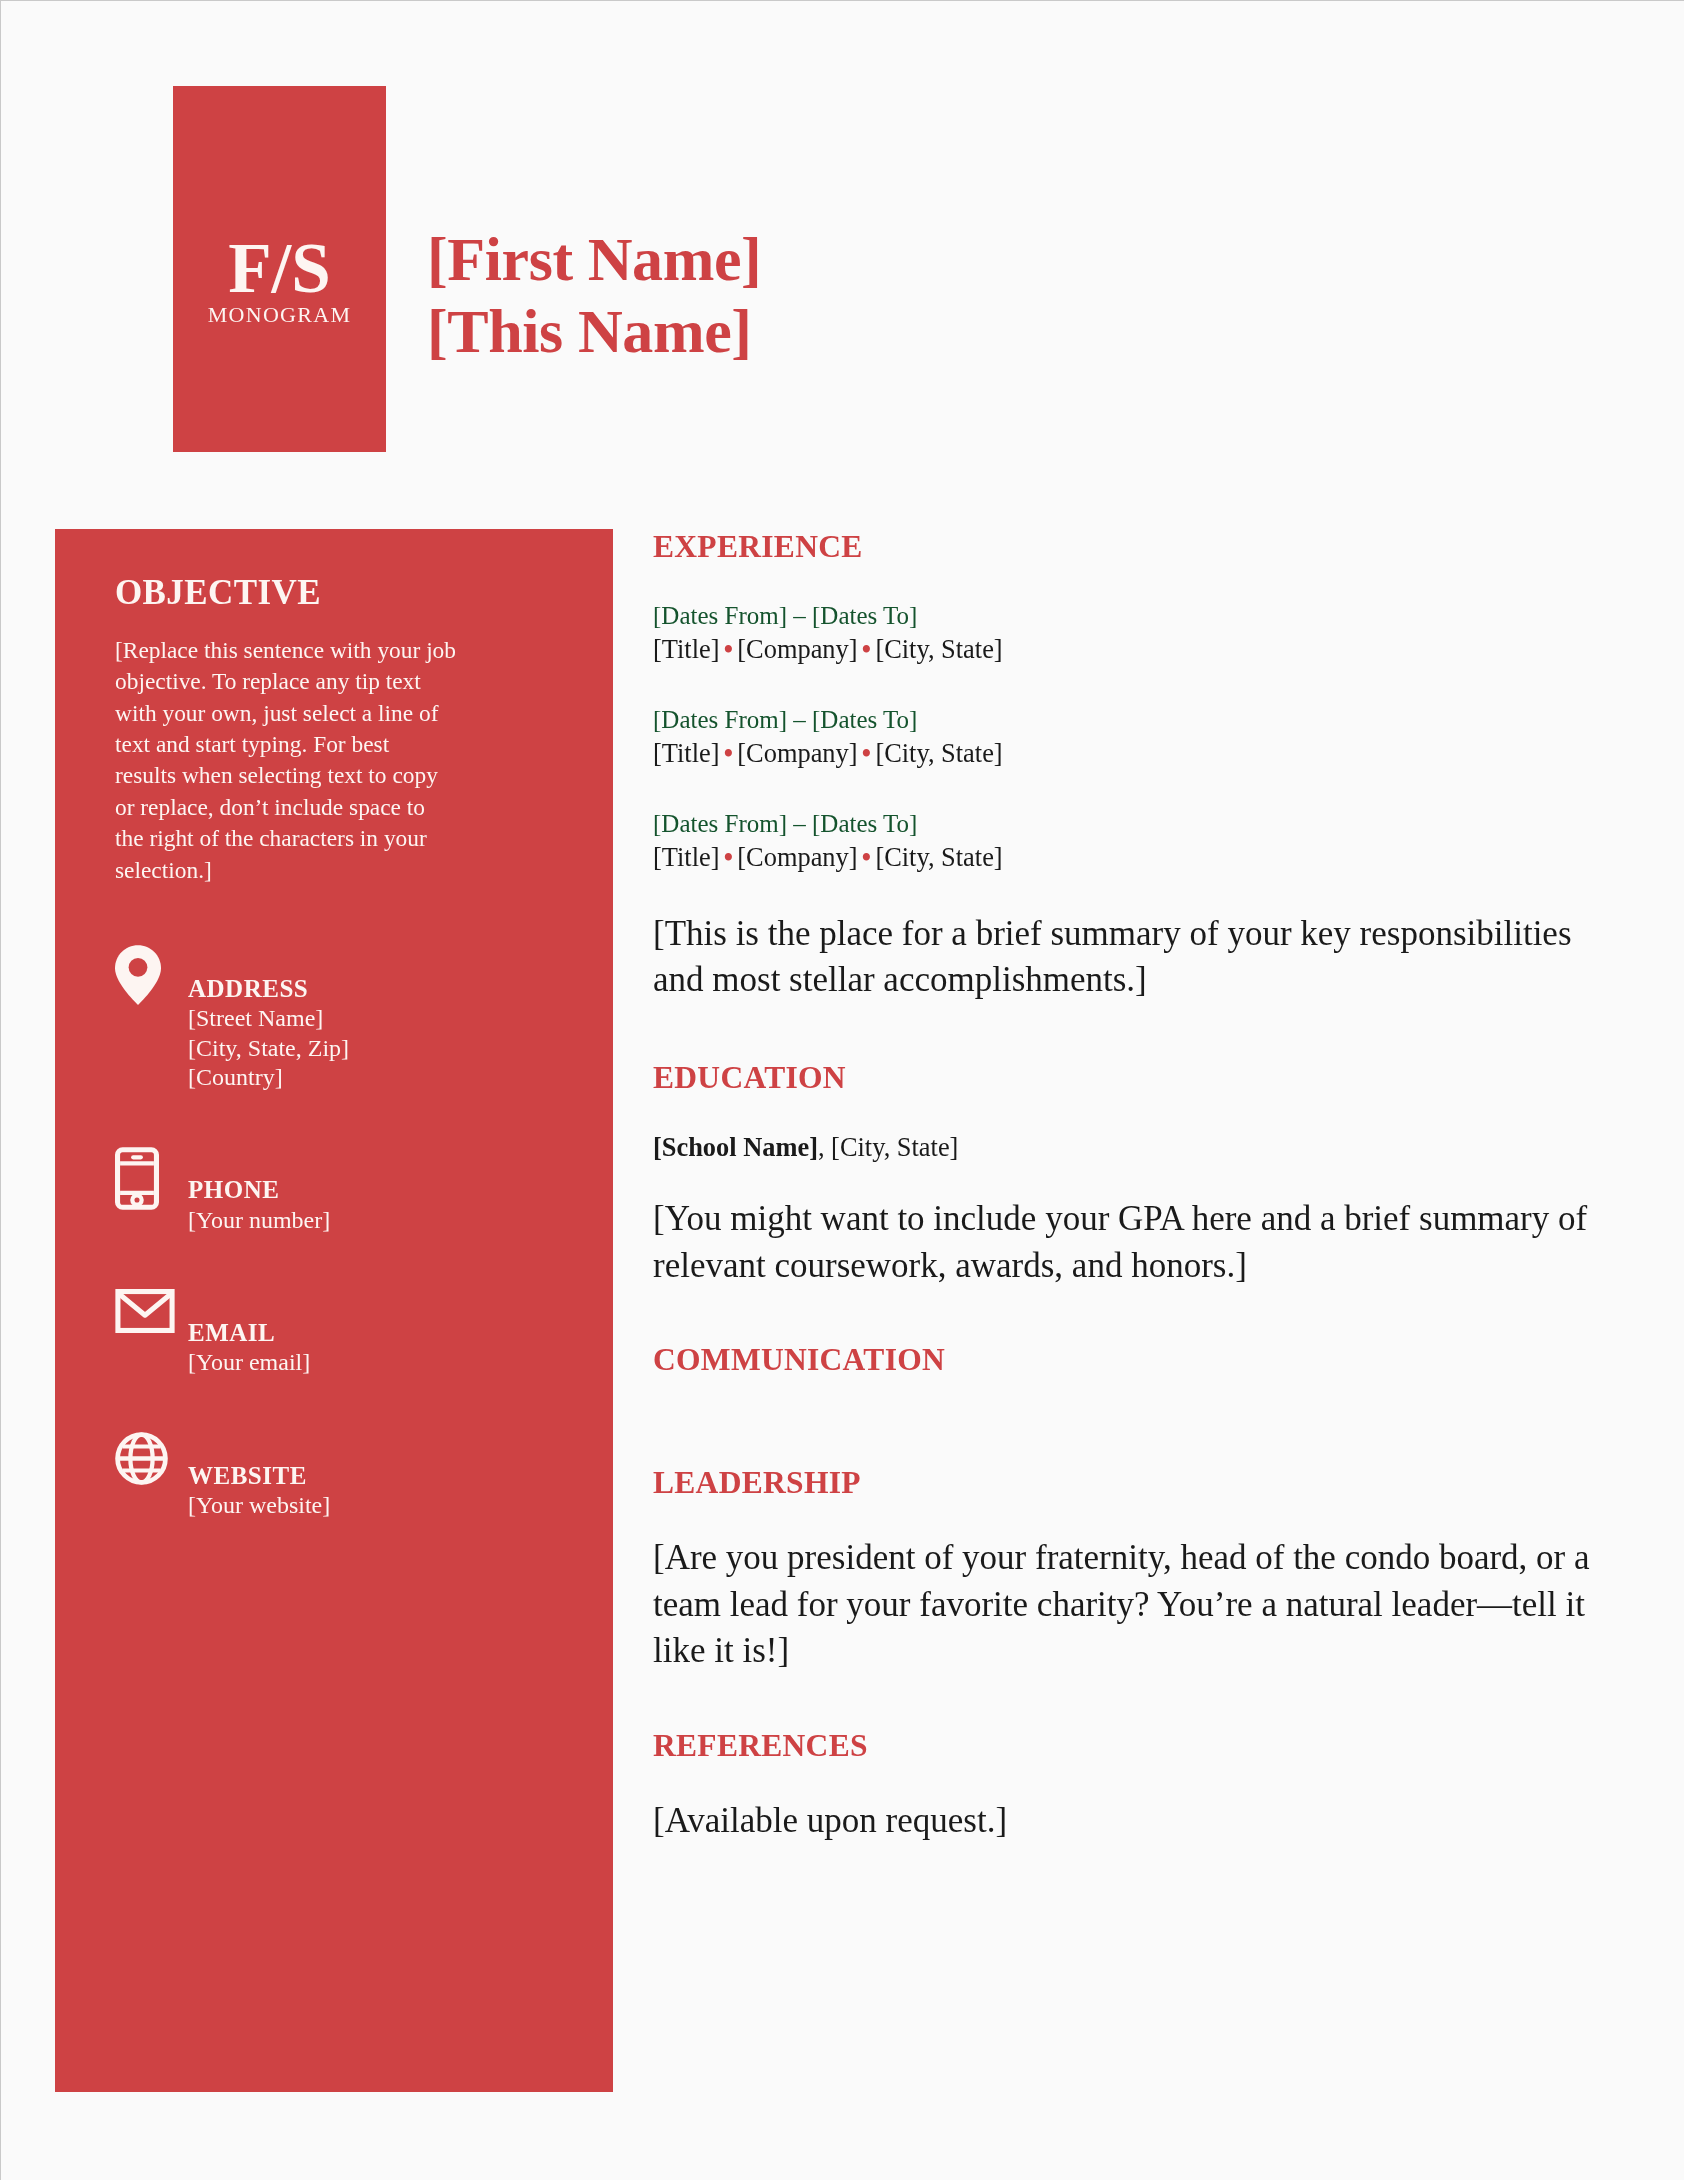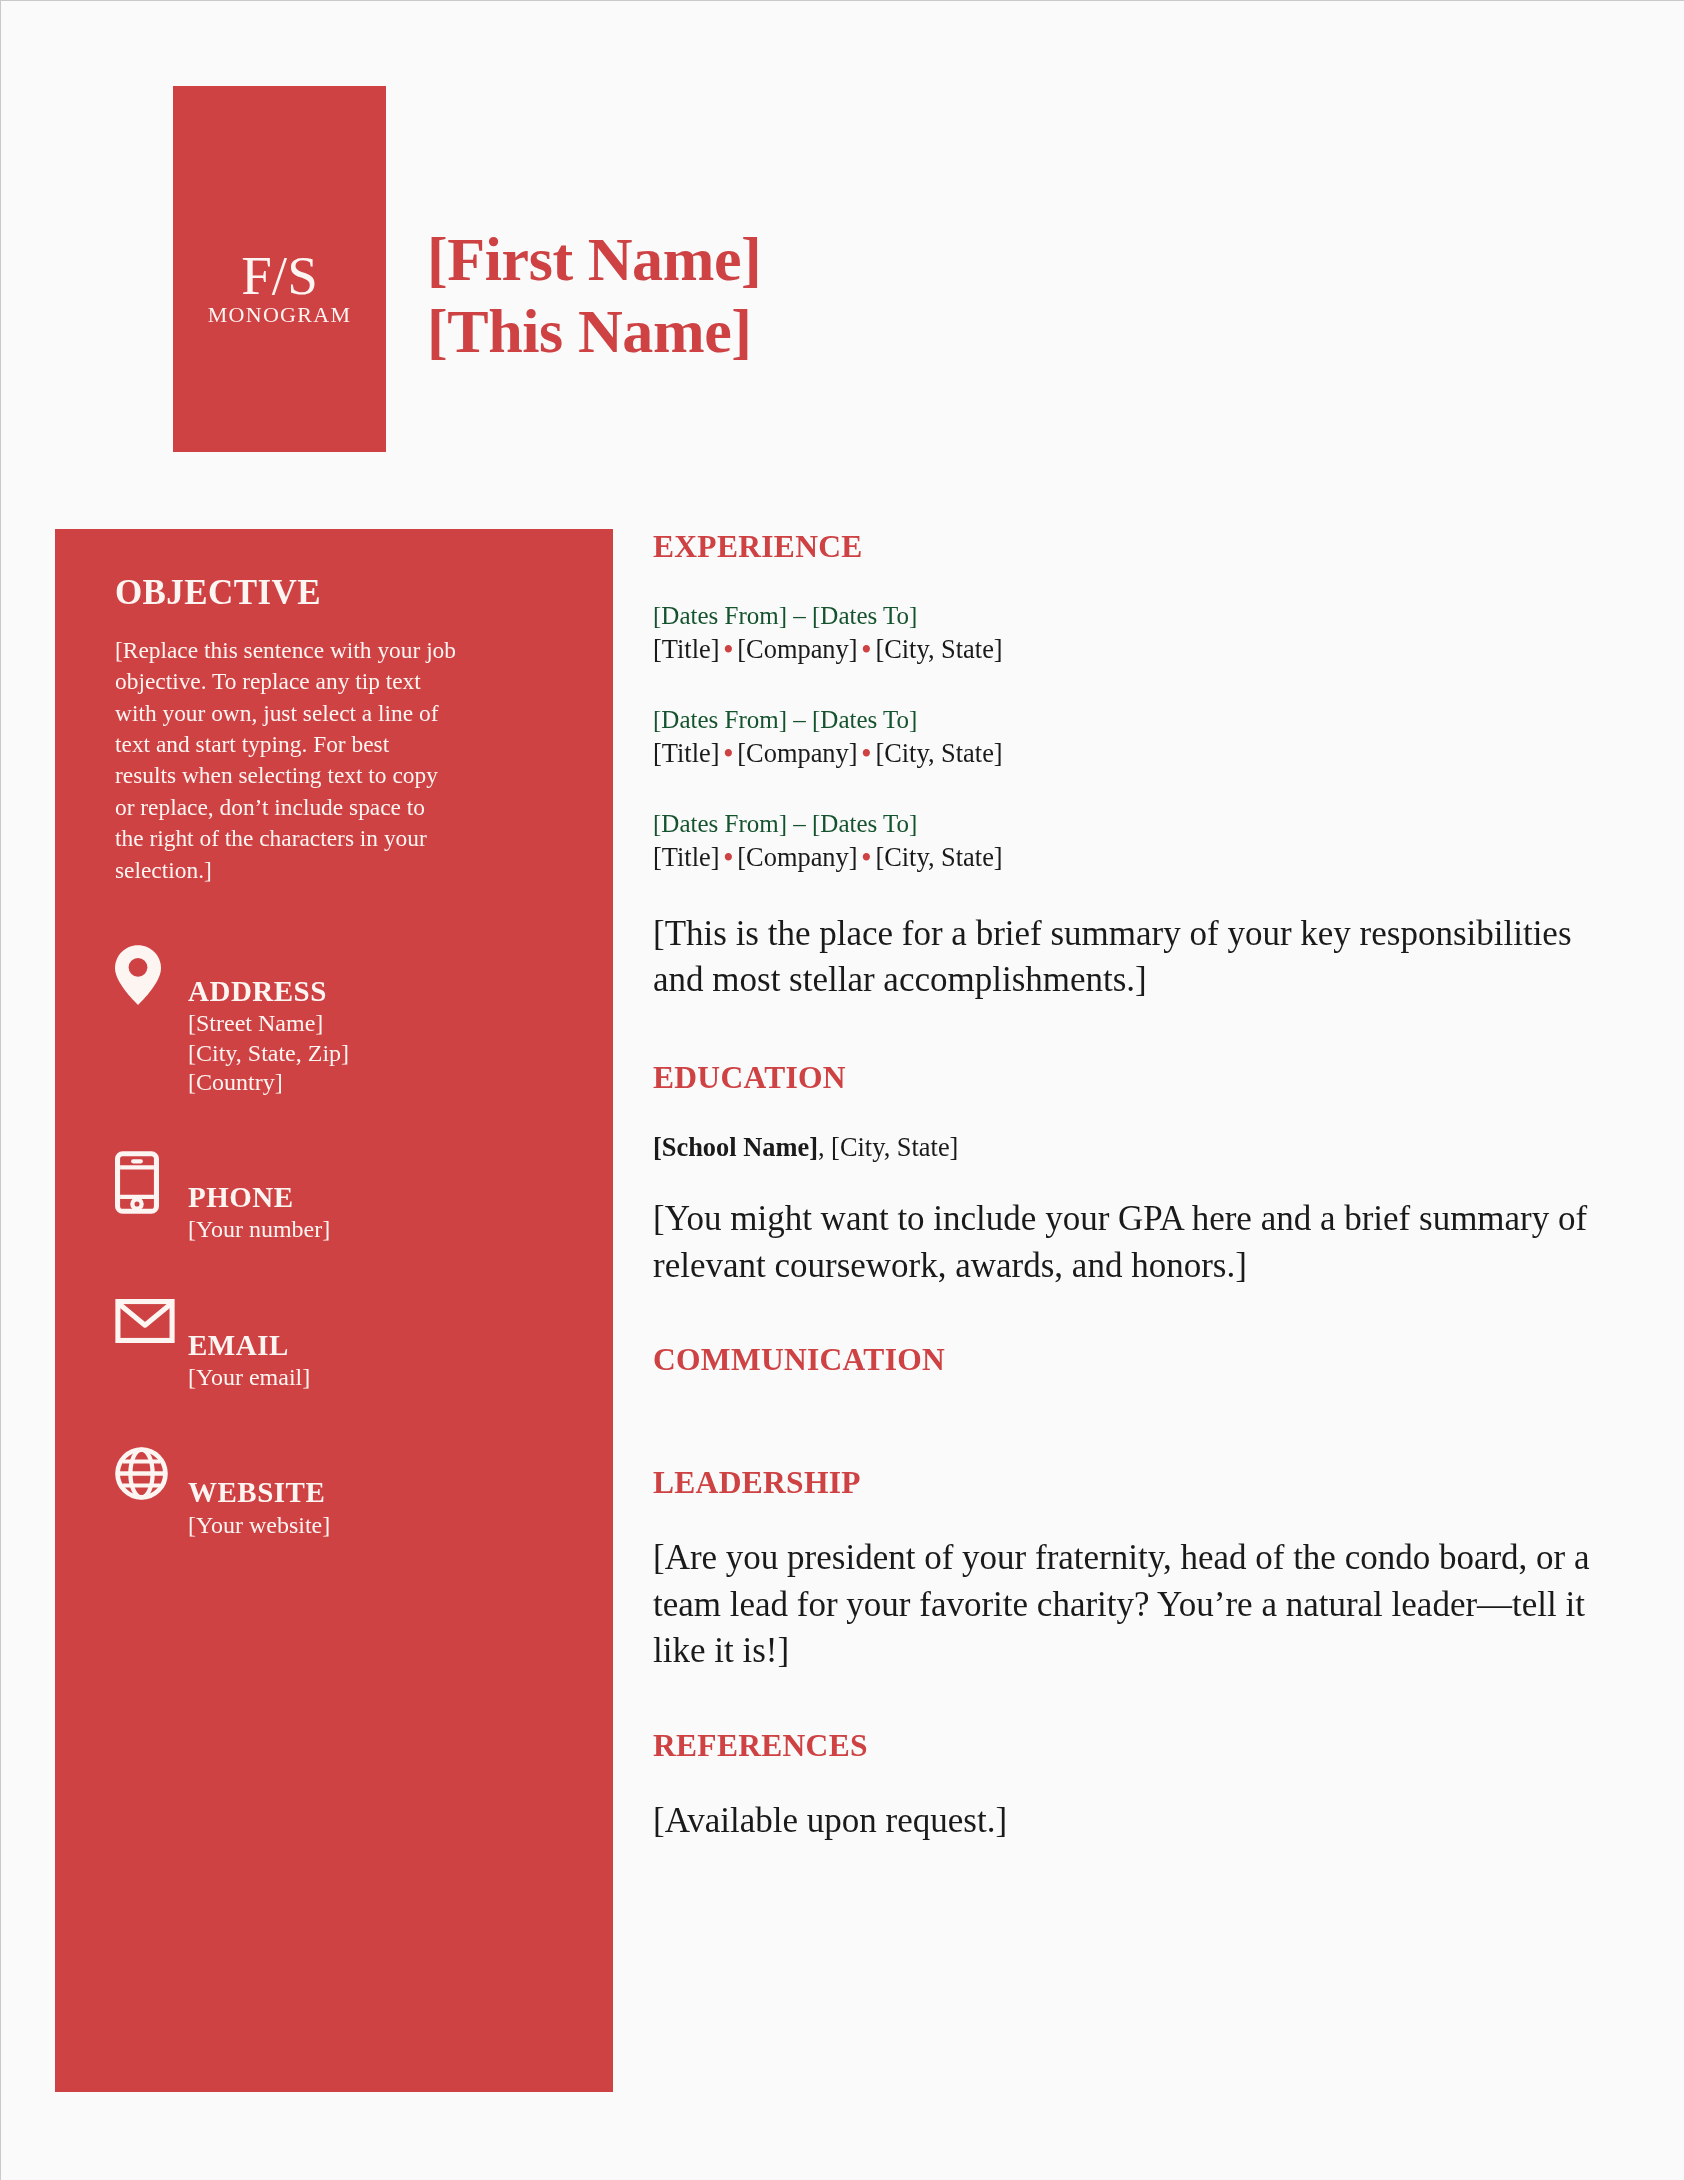--- a/index.html
+++ b/index.html
@@ -41,22 +41,22 @@
     background: #ce4244;
     display: flex;
     flex-direction: column;
     align-items: center;
     justify-content: flex-end;
     padding-bottom: 126px;
   }
 
   .monogram-initials {
     color: #fdf5f2;
-    font-size: 55px;
-    font-weight: 400;
+    font-size: 71px;
+    font-weight: 700;
     line-height: 0.95;
     letter-spacing: 0px;
   }
 
   .monogram-label {
     color: #fdf5f2;
     font-size: 22px;
     letter-spacing: 1.3px;
     line-height: 1;
     margin-top: 1.7px;
@@ -121,21 +121,21 @@
     align-items: flex-start;
     justify-content: flex-start;
     padding-top: 3.4px;
   }
 
   .contact-body {
     padding-top: 32px;
   }
 
   .contact-label {
-    font-size: 29px;
+    font-size: 25px;
     font-weight: bold;
     letter-spacing: 0.5px;
     line-height: 1.22;
   }
 
   .contact-value {
     font-size: 24px;
     line-height: 1.22;
   }
 

